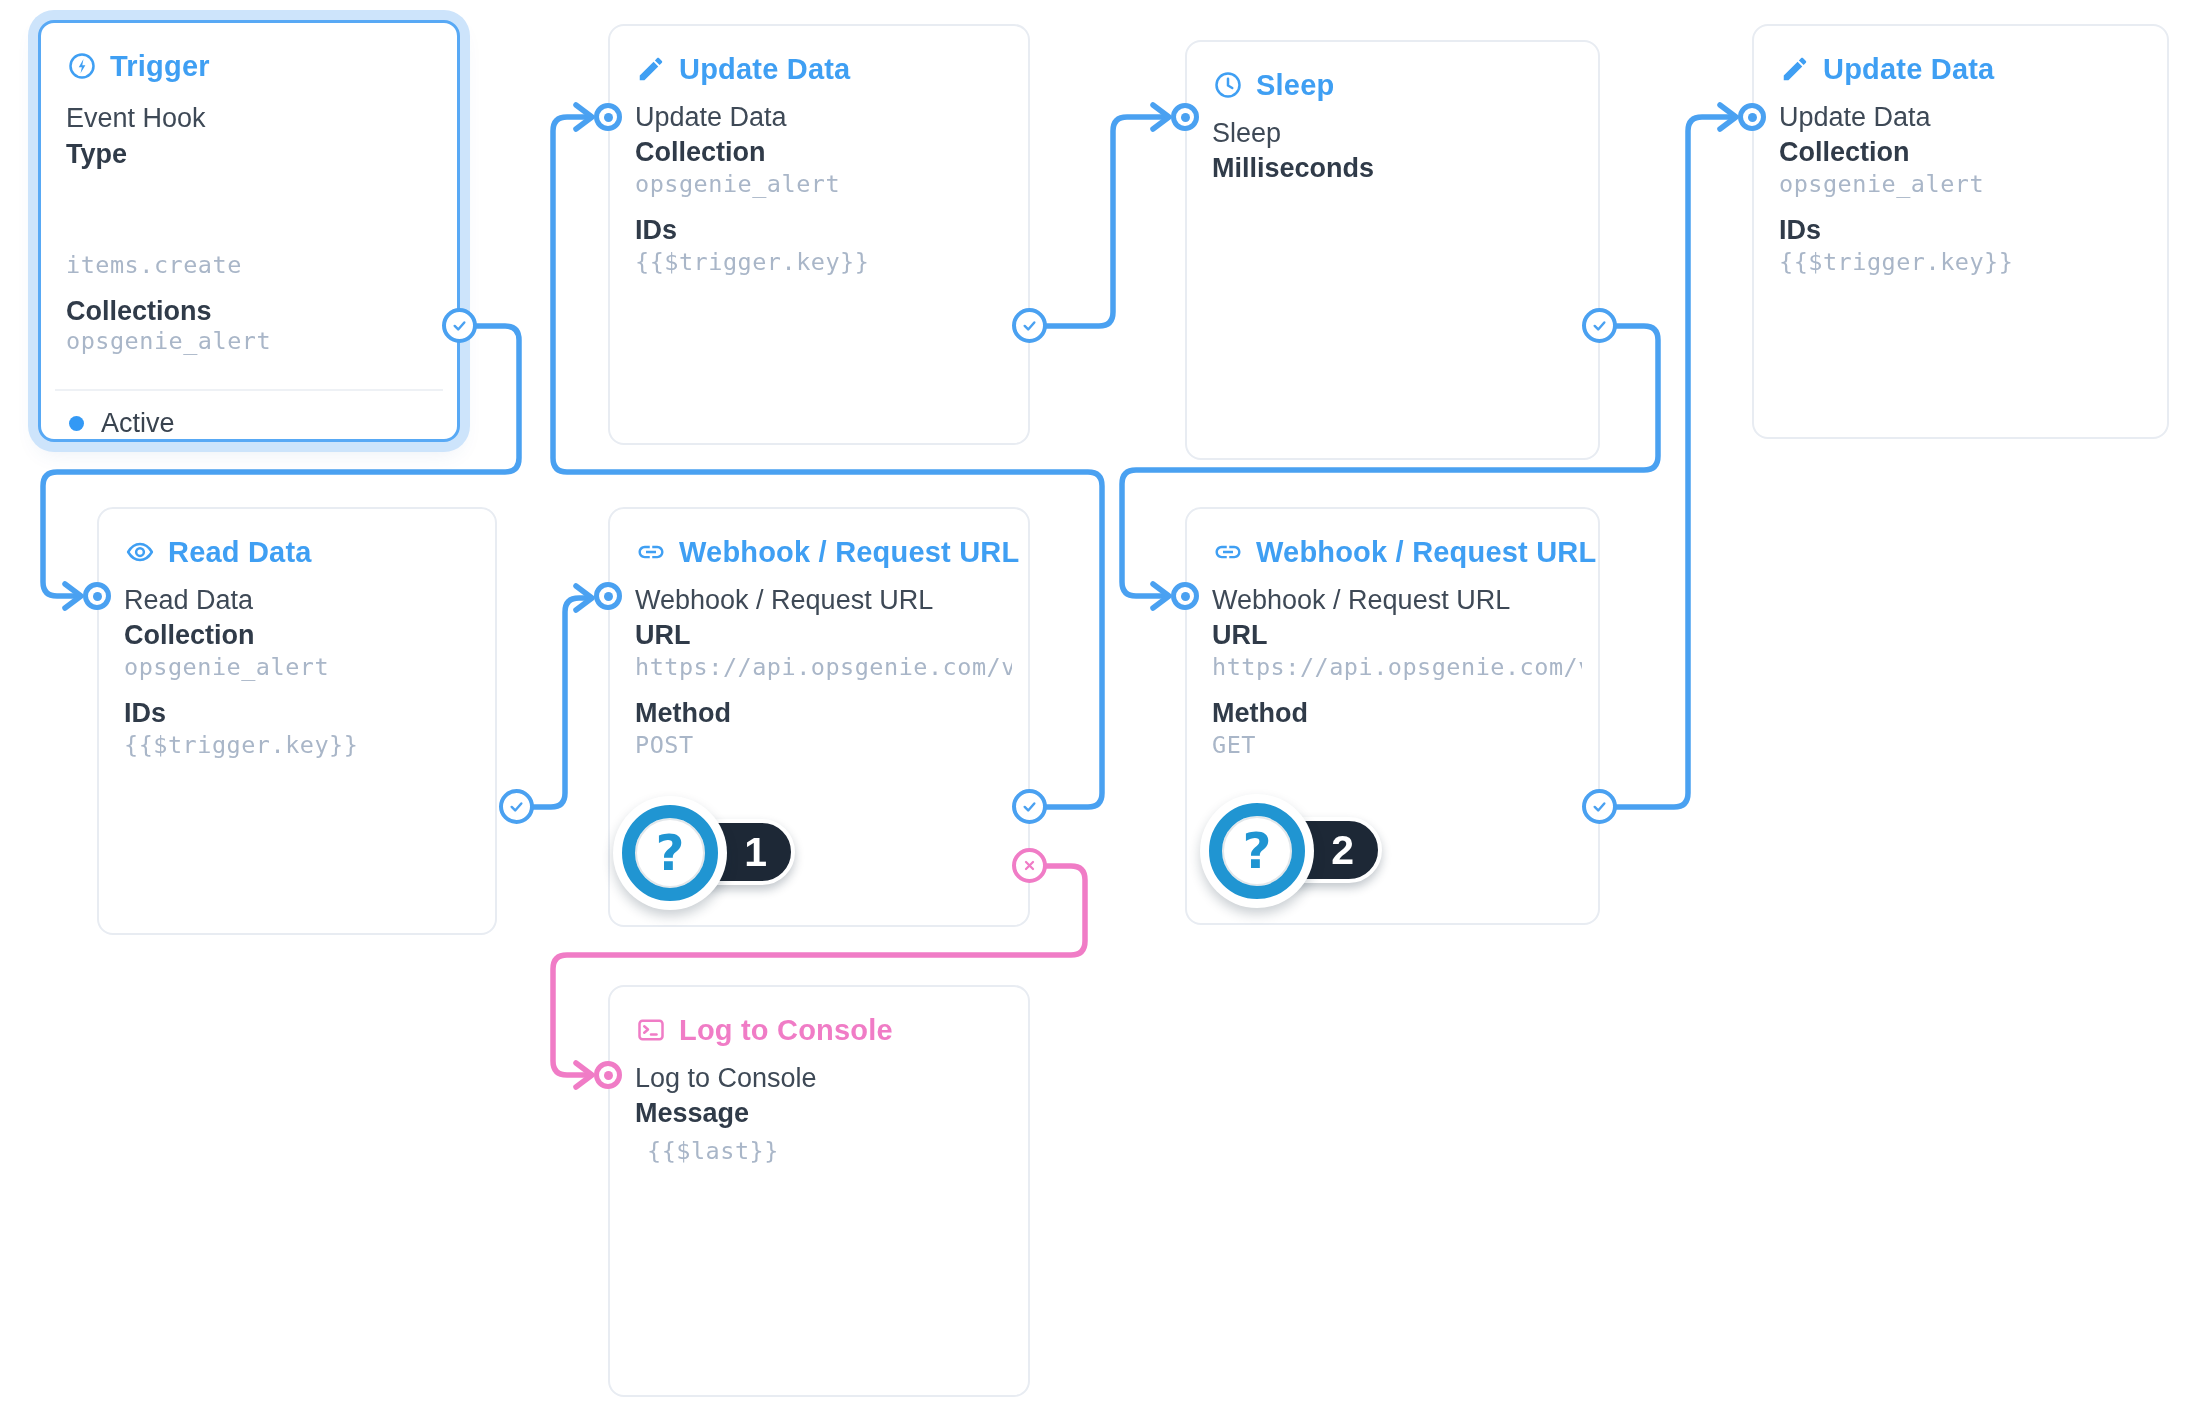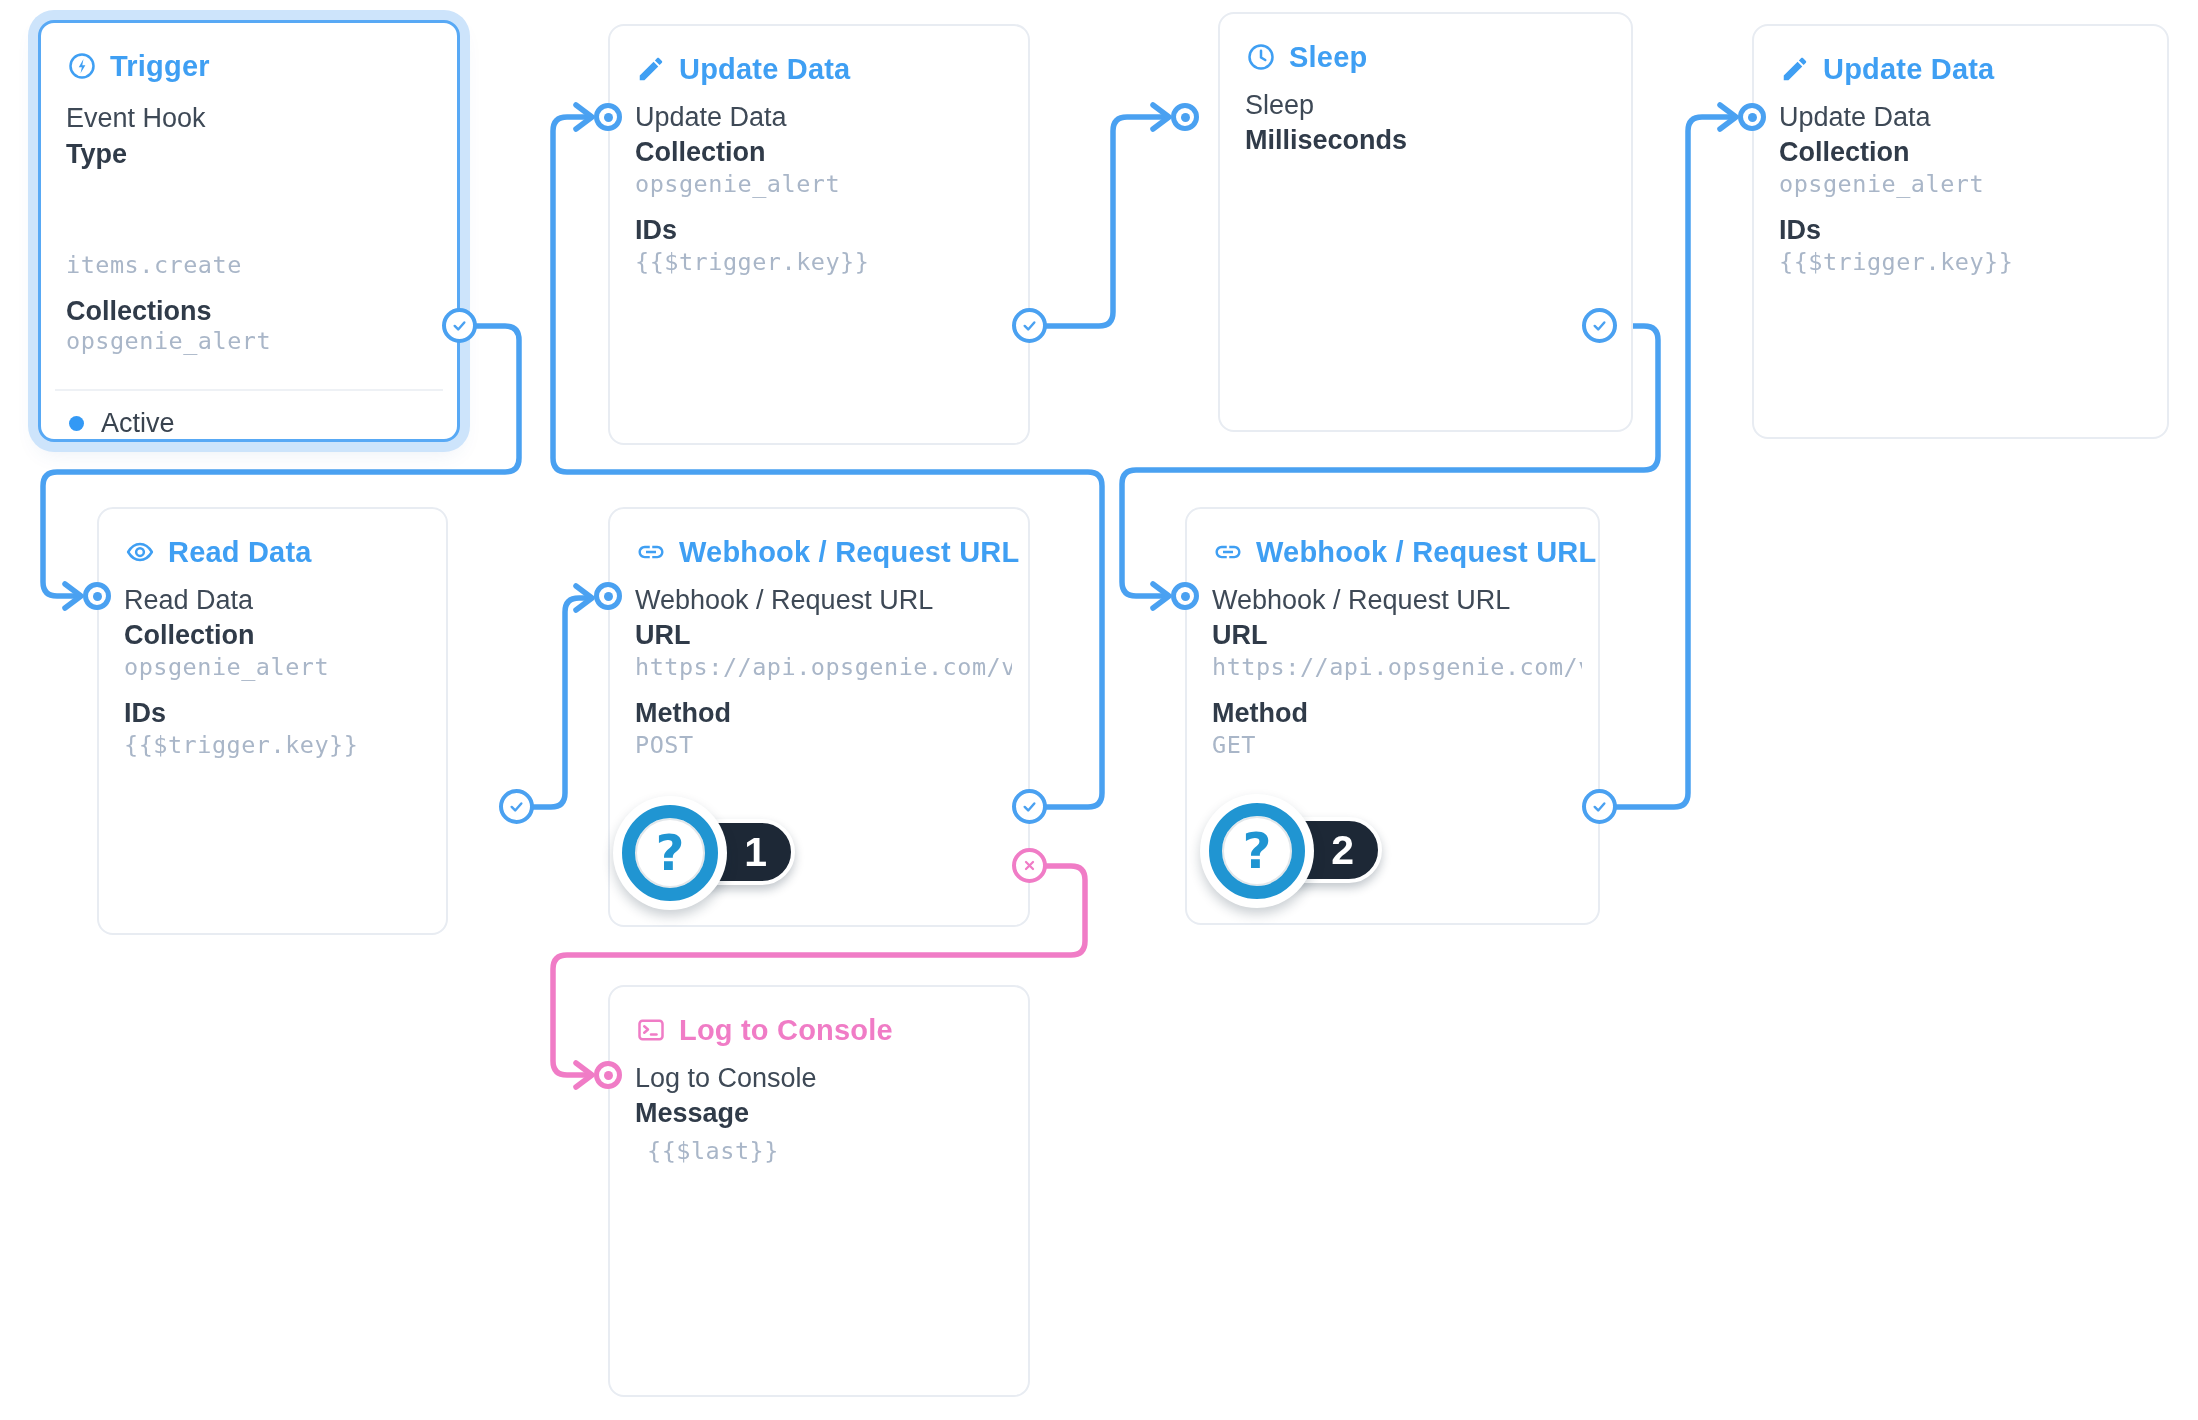--- a/index.html
+++ b/index.html
@@ -99,21 +99,21 @@
       </svg>
       <span class="ttext">Update Data</span>
     </div>
     <div class="row name" style="top:74px;">Update Data</div>
     <div class="row flabel" style="top:109px;">Collection</div>
     <div class="row fvalue" style="top:141px;">opsgenie_alert</div>
     <div class="row flabel" style="top:187px;">IDs</div>
     <div class="row fvalue" style="top:219px;">{{$trigger.key}}</div>
   </div>
 
-  <div class="card" style="left:1185px;top:12px;width:415px;height:420px;margin-left:33px;">
+  <div class="card" style="left:1185px;top:40px;width:415px;height:420px;">
     <div class="titlerow">
       <svg class="ticon" viewBox="0 0 24 24">
         <circle cx="12" cy="12" r="9.2" fill="none" stroke="currentColor" stroke-width="2"></circle>
         <path d="M12 7 v5.4 l3.4 2" fill="none" stroke="currentColor" stroke-width="2" stroke-linecap="round" stroke-linejoin="round"></path>
       </svg>
       <span class="ttext">Sleep</span>
     </div>
     <div class="row name" style="top:74px;">Sleep</div>
     <div class="row flabel" style="top:109px;">Milliseconds</div>
   </div>
@@ -125,21 +125,21 @@
       </svg>
       <span class="ttext">Update Data</span>
     </div>
     <div class="row name" style="top:74px;">Update Data</div>
     <div class="row flabel" style="top:109px;">Collection</div>
     <div class="row fvalue" style="top:141px;">opsgenie_alert</div>
     <div class="row flabel" style="top:187px;">IDs</div>
     <div class="row fvalue" style="top:219px;">{{$trigger.key}}</div>
   </div>
 
-  <div class="card" style="left:97px;top:507px;width:351px;height:428px;">
+  <div class="card" style="left:97px;top:507px;width:400px;height:428px;">
     <div class="titlerow">
       <svg class="ticon" viewBox="0 0 24 24">
         <path d="M2.5 12 C5.1 7.6 8.3 5.6 12 5.6 s6.9 2 9.5 6.4 c-2.6 4.4 -5.8 6.4 -9.5 6.4 s-6.9 -2 -9.5 -6.4 z" fill="none" stroke="currentColor" stroke-width="2" stroke-linejoin="round"></path>
         <circle cx="12" cy="12" r="3.1" fill="none" stroke="currentColor" stroke-width="2"></circle>
       </svg>
       <span class="ttext">Read Data</span>
     </div>
     <div class="row name" style="top:74px;">Read Data</div>
     <div class="row flabel" style="top:109px;">Collection</div>
     <div class="row fvalue" style="top:141px;">opsgenie_alert</div>

